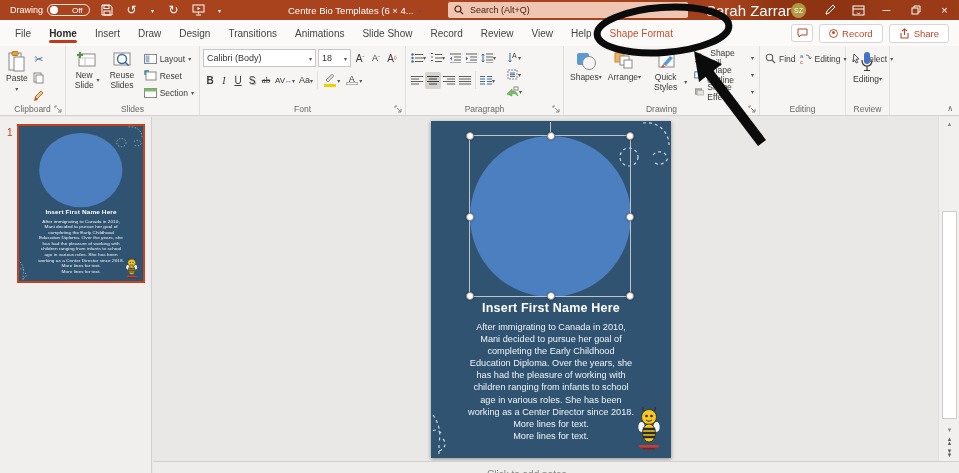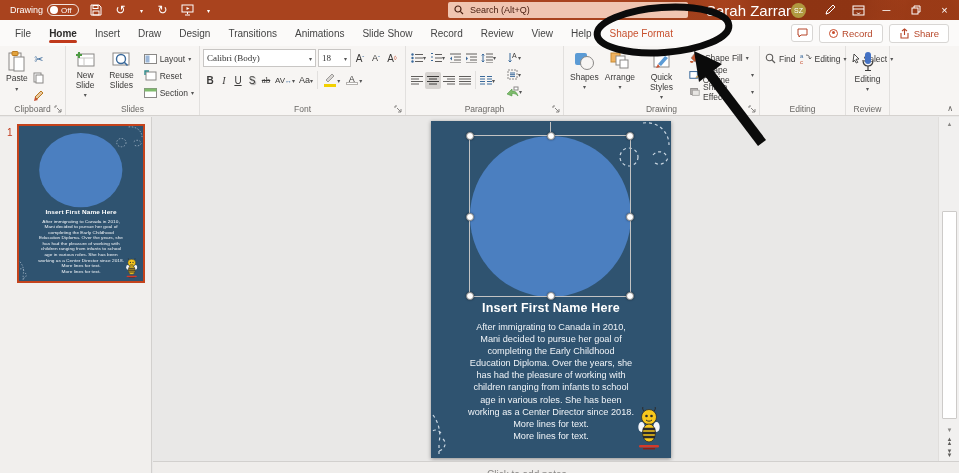--- a/index.html
+++ b/index.html
@@ -8,21 +8,21 @@
 
   
   .titlebar { position:absolute; left:0; top:0; width:959px; height:20px;
     background:#A9431E;
     background-image:radial-gradient(circle at 85% 10%, rgba(120,40,10,.55) 0 40px, transparent 90px),
                      radial-gradient(circle at 97% 90%, rgba(140,50,15,.5) 0 25px, transparent 60px),
                      radial-gradient(circle at 70% 100%, rgba(150,60,25,.35) 0 30px, transparent 70px);
     color:#fff; font-size:9px; }
   .ts-left { position:absolute; left:10px; top:0; height:20px; display:flex; align-items:center; gap:9px; }
   .autosave { display:flex; align-items:center; gap:4px; }
-  .as-pill { display:flex; align-items:center; gap:3px; border:1px solid rgba(255,255,255,.85); border-radius:8px; padding:1px 6px 1px 2px; height:12px; }
+  .as-pill { display:flex; align-items:center; gap:14px; border:1px solid rgba(255,255,255,.85); border-radius:8px; padding:1px 6px 1px 2px; height:12px; }
   .as-dot { width:8px; height:8px; border-radius:50%; background:#fff; }
   .as-state { font-size:8px; color:#fff; }
   .qat-btn { display:flex; align-items:center; justify-content:center; width:16px; height:16px; font-size:12px; color:#fff; }
   .qat-caret { font-size:6px; width:8px; }
   .ts-title { position:absolute; left:288px; top:0; height:20px; display:flex; align-items:center; gap:5px; color:#fff; font-size:9.5px; }
   .ts-title .caret { font-size:6px; }
   .ts-search { position:absolute; left:448px; top:2px; width:240px; height:16px; background:#F0C5B1; border-radius:2px; display:flex; align-items:center; padding:0 6px; gap:6px; }
   .ts-search input { border:none; outline:none; background:transparent; font-size:9px; color:#4A2012; width:180px; font-family:"Liberation Sans",sans-serif; }
   .ts-search input::placeholder { color:#4A2012; opacity:1; }
   .ts-right { position:absolute; right:0; top:0; height:20px; display:flex; align-items:center; }
@@ -42,24 +42,24 @@
   .pill-btn { display:flex; align-items:center; gap:4px; border:1px solid #D8D6D4; border-radius:3px; background:#fff; height:19px; padding:0 9px; font-size:9.5px; color:#B7472A; }
   .rec-dot { width:9px; height:9px; border:1.5px solid #C84B2A; border-radius:50%; position:relative; }
   .rec-dot::after { content:""; position:absolute; left:1.5px; top:1.5px; width:3px; height:3px; border-radius:50%; background:#C84B2A; }
 
   
   .ribbon { position:absolute; left:0; top:46px; width:959px; height:70px; background:#F7F5F3; border-bottom:1px solid #D5D2CF; display:flex; }
   .rgroup { position:relative; border-right:1px solid #E2E0DE; padding:3px 3px 13px; display:flex; align-items:flex-start; }
   .rlabel { position:absolute; bottom:1px; left:0; right:0; text-align:center; font-size:8.5px; color:#6B6966; }
   .launcher { position:absolute; bottom:2px; right:3px; opacity:.8; }
   .bigbtn { display:flex; flex-direction:column; align-items:center; justify-content:flex-start; font-size:8.5px; color:#3B3A39; padding:2px 3px; gap:1px; text-align:center; line-height:10px; }
-  .bigbtn .cap { display:flex; flex-direction:column; align-items:center; }
+  .bigbtn .cap { display:flex; align-items:center; }
   .caret { font-size:6px; color:#555; }
   .smallrow { display:flex; align-items:center; gap:3px; height:17px; font-size:8.5px; color:#3B3A39; padding:0 2px; }
-  .combo { border:1px solid #C8C6C4; background:#fff; height:17px; display:flex; align-items:center; font-size:9px; color:#333; padding:8px 3px; justify-content:space-between;font-family:Liberation Serif, serif; }
+  .combo { border:1px solid #C8C6C4; background:#fff; height:17px; display:flex; align-items:center; font-size:9px; color:#333; padding:8px 3px; justify-content:space-between; }
   .fbtn { min-width:14px; height:17px; display:flex; align-items:center; justify-content:center; font-size:10px; color:#3B3A39; padding:0 2px; }
   .fbtn.pressed { background:#D6D3D0; border-radius:2px; }
   .colorbtn { display:flex; flex-direction:column; align-items:center; width:15px; }
   .colorbar { width:12px; height:3px; margin-top:-1px; }
   .vdiv { width:1px; height:18px; background:#E2E0DE; margin:0 2px; }
 
   
   .workspace { position:absolute; left:0; top:117px; width:959px; height:356px; }
   .thumbpanel { position:absolute; left:0; top:0; width:152px; height:356px; background:#F1EFED; border-right:1px solid #D2D0CE; }
   .thumb-num { position:absolute; left:7px; top:10px; font-size:10px; color:#C0391B; }
@@ -121,20 +121,24 @@
     <span class="qat-btn qat-caret">▾</span>
     <span class="qat-btn">↻</span>
     <span class="qat-btn">
       <svg width="13" height="12" viewBox="0 0 13 12">
           <rect x="1" y="1" width="11" height="7" fill="none" stroke="#fff" stroke-width="1"></rect>
           <path d="M5.5 3l3 1.5-3 1.5z" fill="#fff"></path>
           <path d="M6.5 8v2M4 11h5" stroke="#fff" stroke-width="1"></path>
         </svg>
     </span>
     <span class="qat-btn qat-caret">▾</span>
+  </div>
+  <div class="ts-title">
+    <span>Centre Bio Templates (6 × 4...</span>
+    <span class="caret">▾</span>
   </div>
   <div class="ts-search">
     <span class="ic">
       <svg width="10" height="10" viewBox="0 0 10 10">
           <circle cx="4" cy="4" r="3" fill="none" stroke="#4A2012" stroke-width="1.2"></circle>
           <path d="M6.3 6.3L9 9" stroke="#4A2012" stroke-width="1.2"></path>
         </svg>
     </span>
     <input placeholder="Search (Alt+Q)" style="">
   </div>

